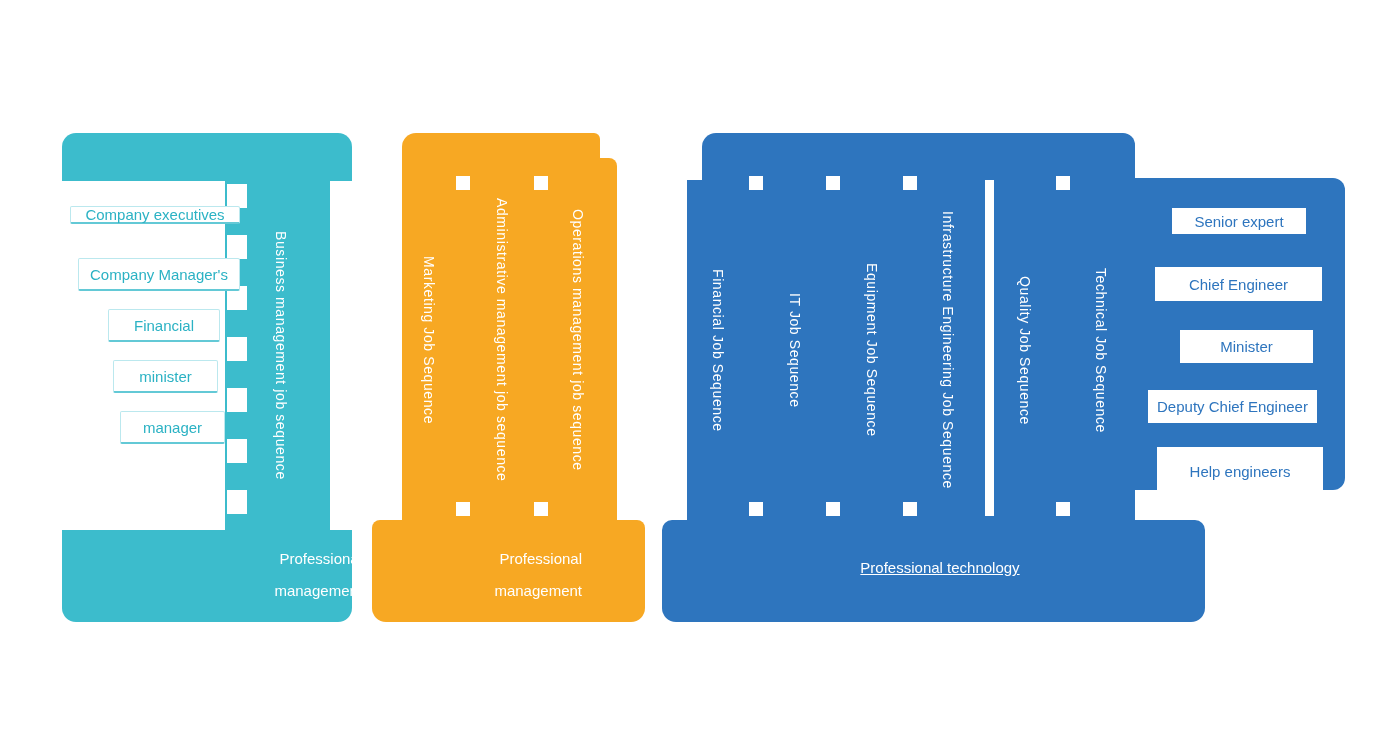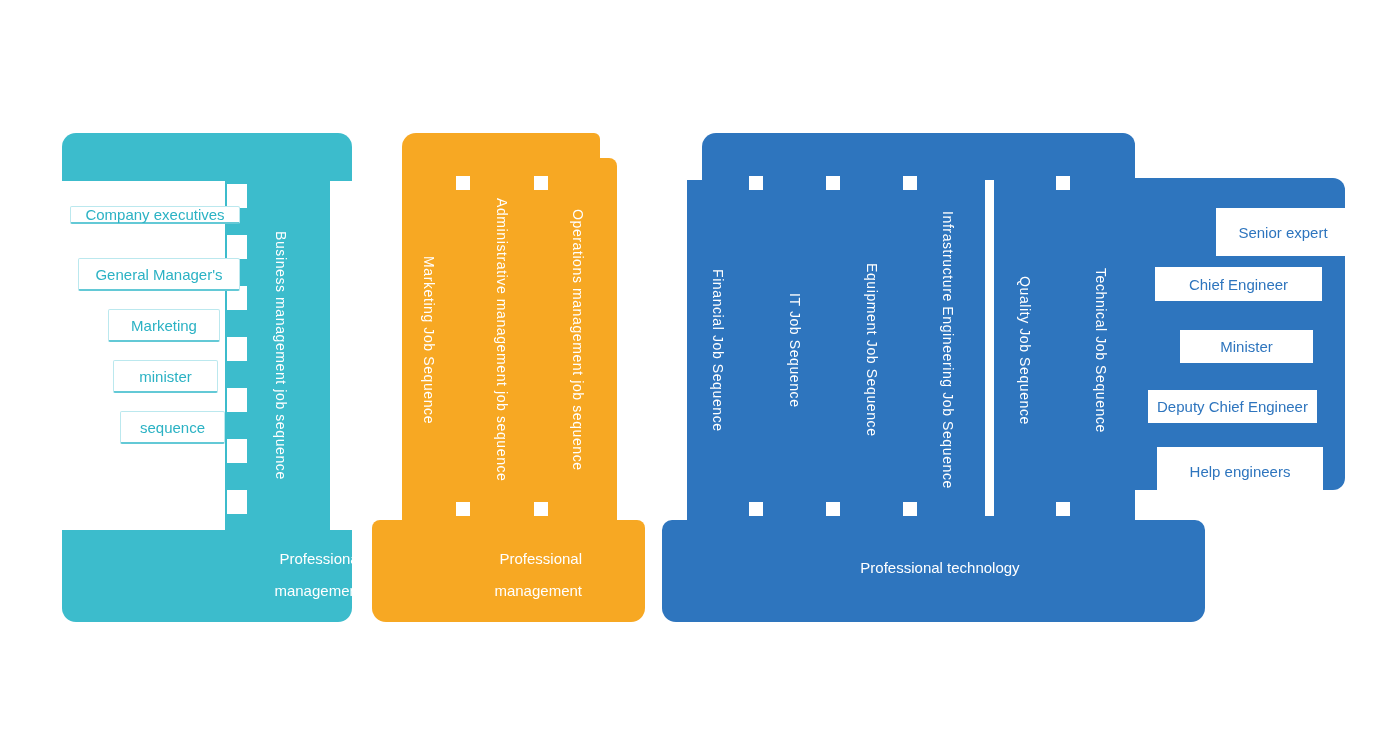--- a/index.html
+++ b/index.html
@@ -24,21 +24,21 @@
     display:flex; align-items:center; justify-content:center;
     font-size:15px; white-space:nowrap;
   }
   .rolebox {
     background:#ffffff; color:#2E75BE;
     display:flex; align-items:center; justify-content:center;
     font-size:15px; white-space:nowrap;
   }
   .footer2 { color:#ffffff; font-size:15px; text-align:right; }
   .footer2 div { line-height:32px; }
-  .footer1 { color:#ffffff; font-size:15px; text-align:center; line-height:32px; }
+  .footer1 { color:#ffffff; font-size:15px; text-align:center; line-height:32px;text-decoration:underline; }
 </style>
 </head>
 <body>
 
 <div class="canvas">
 
   <div class="abs teal" style="left:62px;top:133px;width:290px;height:48px;border-radius:14px 14px 0 0"></div>
   <div class="abs teal" style="left:225px;top:181px;width:105px;height:349px"></div>
   <div class="abs teal" style="left:62px;top:530px;width:290px;height:92px;border-radius:0 0 14px 14px"></div>
 
@@ -46,24 +46,24 @@
   <div class="abs tick" style="left:227px;top:235px;width:20px;height:24px"></div>
   <div class="abs tick" style="left:227px;top:286px;width:20px;height:24px"></div>
   <div class="abs tick" style="left:227px;top:337px;width:20px;height:24px"></div>
   <div class="abs tick" style="left:227px;top:388px;width:20px;height:24px"></div>
   <div class="abs tick" style="left:227px;top:439px;width:20px;height:24px"></div>
   <div class="abs tick" style="left:227px;top:490px;width:20px;height:24px"></div>
 
   <div class="abs vtext" style="left:246px;top:181px;width:70px;height:349px">Business management job sequence</div>
 
   <div class="abs levelbox" style="left:70px;top:206px;width:170px;height:18px">Company executives</div>
-  <div class="abs levelbox" style="left:78px;top:258px;width:162px;height:33px">General Manager's</div>
-  <div class="abs levelbox" style="left:108px;top:309px;width:112px;height:33px">Marketing</div>
+  <div class="abs levelbox" style="left:78px;top:258px;width:162px;height:33px">Company Manager's</div>
+  <div class="abs levelbox" style="left:108px;top:309px;width:112px;height:33px">Financial</div>
   <div class="abs levelbox" style="left:113px;top:360px;width:105px;height:33px">minister</div>
-  <div class="abs levelbox" style="left:120px;top:411px;width:105px;height:33px">sequence</div>
+  <div class="abs levelbox" style="left:120px;top:411px;width:105px;height:33px">manager</div>
 
   <div class="abs footer2" style="left:200px;top:543px;width:162px">
     <div>Professional</div>
     <div>management</div>
   </div>
 
   <div class="abs orange" style="left:402px;top:133px;width:198px;height:28px;border-radius:14px 6px 0 0"></div>
   <div class="abs orange" style="left:402px;top:158px;width:215px;height:362px;border-radius:0 8px 0 0"></div>
   <div class="abs orange" style="left:372px;top:520px;width:273px;height:102px;border-radius:8px 8px 14px 14px"></div>
 
@@ -99,19 +99,19 @@
 
   <div class="abs vtext" style="left:687px;top:185px;width:62px;height:330px">Financial Job Sequence</div>
   <div class="abs vtext" style="left:764px;top:185px;width:62px;height:330px">IT Job Sequence</div>
   <div class="abs vtext" style="left:841px;top:185px;width:62px;height:330px">Equipment Job Sequence</div>
   <div class="abs vtext" style="left:917px;top:185px;width:62px;height:330px">Infrastructure Engineering Job Sequence</div>
   <div class="abs vtext" style="left:994px;top:185px;width:62px;height:330px">Quality Job Sequence</div>
   <div class="abs vtext" style="left:1070px;top:185px;width:62px;height:330px">Technical Job Sequence</div>
 
   <div class="abs footer1" style="left:790px;top:552px;width:300px">Professional technology</div>
 
-  <div class="abs rolebox" style="left:1216px;top:208px;width:134px;height:48px">Senior expert</div>
+  <div class="abs rolebox" style="left:1172px;top:208px;width:134px;height:26px">Senior expert</div>
   <div class="abs rolebox" style="left:1155px;top:267px;width:167px;height:34px">Chief Engineer</div>
   <div class="abs rolebox" style="left:1180px;top:330px;width:133px;height:33px">Minister</div>
   <div class="abs rolebox" style="left:1148px;top:390px;width:169px;height:33px">Deputy Chief Engineer</div>
   <div class="abs rolebox" style="left:1157px;top:447px;width:166px;height:48px">Help engineers</div>
 
 </div>
 
 </body></html>

